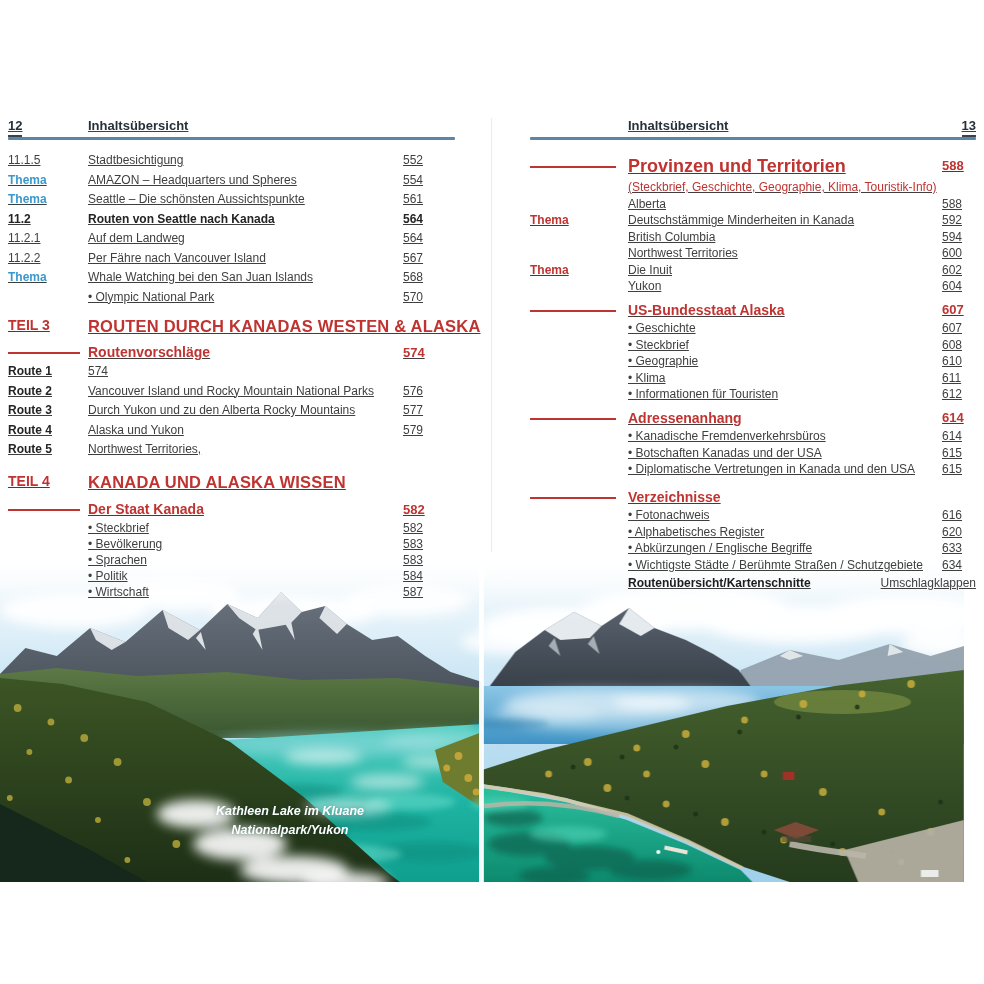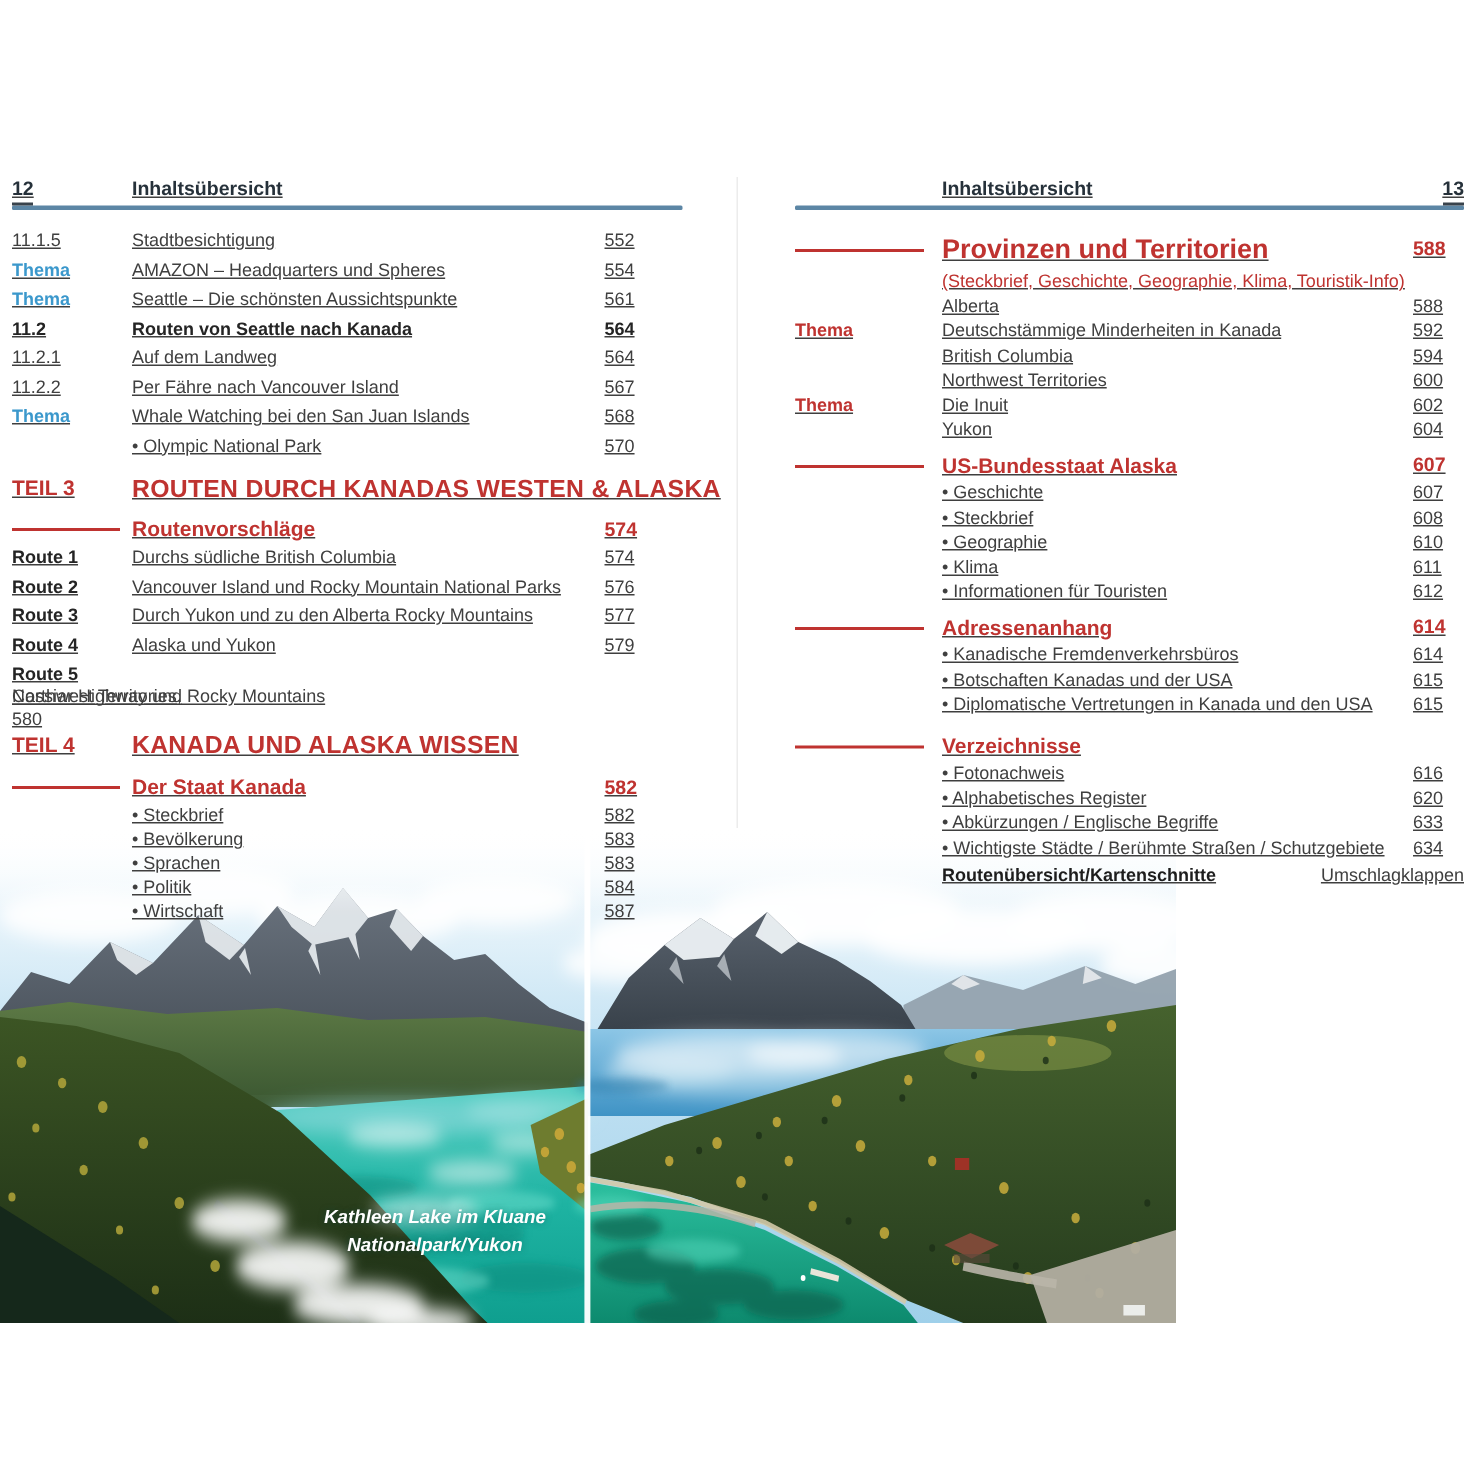--- a/index.html
+++ b/index.html
@@ -18,21 +18,21 @@
   .right-page .phead .ptitle{margin-left:98px;flex:1;}
   .right-page .phead .pnum{text-align:right;}
   .pnum-inner{border-bottom:2px solid #39434c;padding-bottom:2px;}
   .prule{height:3px;background:var(--rule);margin-top:3px;border-radius:1px;}
   .rows{margin-top:13px;}
 
   
   .row{display:flex;align-items:baseline;}
   .left-page .row{height:19.5px;padding-right:18px;}
   .left-page .row.compact{height:16px;}
-  .left-page .row.tight{height:15px;flex-direction:column;}
+  .left-page .row.tight{height:15px;}
   .right-page .row{height:16.4px;}
   .row.part{height:26px;align-items:center;margin-top:4px;}
   .row.h1{height:27px;align-items:center;margin-top:4px;}
   .row.h2{height:22px;align-items:center;margin-top:3px;}
   .row.note{height:17px;}
   .row.final{height:20px;margin-top:2px;}
   .mt4{margin-top:4px!important}.mt8{margin-top:8px!important}.mt12{margin-top:12px!important}
 
   .lbl{flex:none;width:80px;color:#3f3f3f;}
   .right-page .lbl{width:98px;}
@@ -53,21 +53,21 @@
   .pc-b{font-weight:700;color:#242424;}
   .pc-red{color:var(--red);font-weight:700;font-size:13px;}
   .pc-plain{color:#3f3f3f;}
   .redline{display:inline-block;width:72px;height:2px;background:var(--red);vertical-align:middle;}
   .right-page .redline{width:86px;}
 
   
   .fold{position:absolute;left:491px;top:118px;width:1px;height:436px;background:#ececec;z-index:1;}
 
   
-  .photo{position:absolute;left:0;top:552px;width:784px;height:330px;z-index:2;}
+  .photo{position:absolute;left:0;top:552px;width:964px;height:330px;z-index:2;}
   .photo svg{position:absolute;left:0;top:0;width:100%;height:100%;display:block;}
   .caption{position:absolute;left:160px;top:250px;width:260px;text-align:center;
            color:#fff;font-style:italic;font-weight:700;font-size:12.5px;line-height:1.55;
            text-shadow:0 0 5px rgba(0,70,70,.45);z-index:4;}
 </style>
 </head>
 <body>
 
 <div id="screen">
 
@@ -123,21 +123,20 @@
           <span class="ttl caps">ROUTEN DURCH KANADAS WESTEN &amp; ALASKA</span>
           <span class="pg "></span>
         </div>
         <div class="row h2">
           <span class="lbl "><i class="redline"></i></span>
           <span class="ttl redh2">Routenvorschläge</span>
           <span class="pg pc-red">574</span>
         </div>
         <div class="row ">
           <span class="lbl route">Route 1</span>
-          <span class="ttl ">Durchs südliche British Columbia</span>
           <span class="pg ">574</span>
         </div>
         <div class="row ">
           <span class="lbl route">Route 2</span>
           <span class="ttl ">Vancouver Island und Rocky Mountain National Parks</span>
           <span class="pg ">576</span>
         </div>
         <div class="row ">
           <span class="lbl route">Route 3</span>
           <span class="ttl ">Durch Yukon und zu den Alberta Rocky Mountains</span>
@@ -145,25 +144,20 @@
         </div>
         <div class="row ">
           <span class="lbl route">Route 4</span>
           <span class="ttl ">Alaska und Yukon</span>
           <span class="pg ">579</span>
         </div>
         <div class="row tight">
           <span class="lbl route">Route 5</span>
           <span class="ttl ">Northwest Territories,</span>
           <span class="pg "></span>
-        </div>
-        <div class="row tight">
-          <span class="lbl "></span>
-          <span class="ttl ">Cassiar Highway und Rocky Mountains</span>
-          <span class="pg ">580</span>
         </div>
         <div class="row part mt12">
           <span class="lbl teil">TEIL 4</span>
           <span class="ttl caps">KANADA UND ALASKA WISSEN</span>
           <span class="pg "></span>
         </div>
         <div class="row h2 mt4">
           <span class="lbl "><i class="redline"></i></span>
           <span class="ttl redh2">Der Staat Kanada</span>
           <span class="pg pc-red">582</span>

